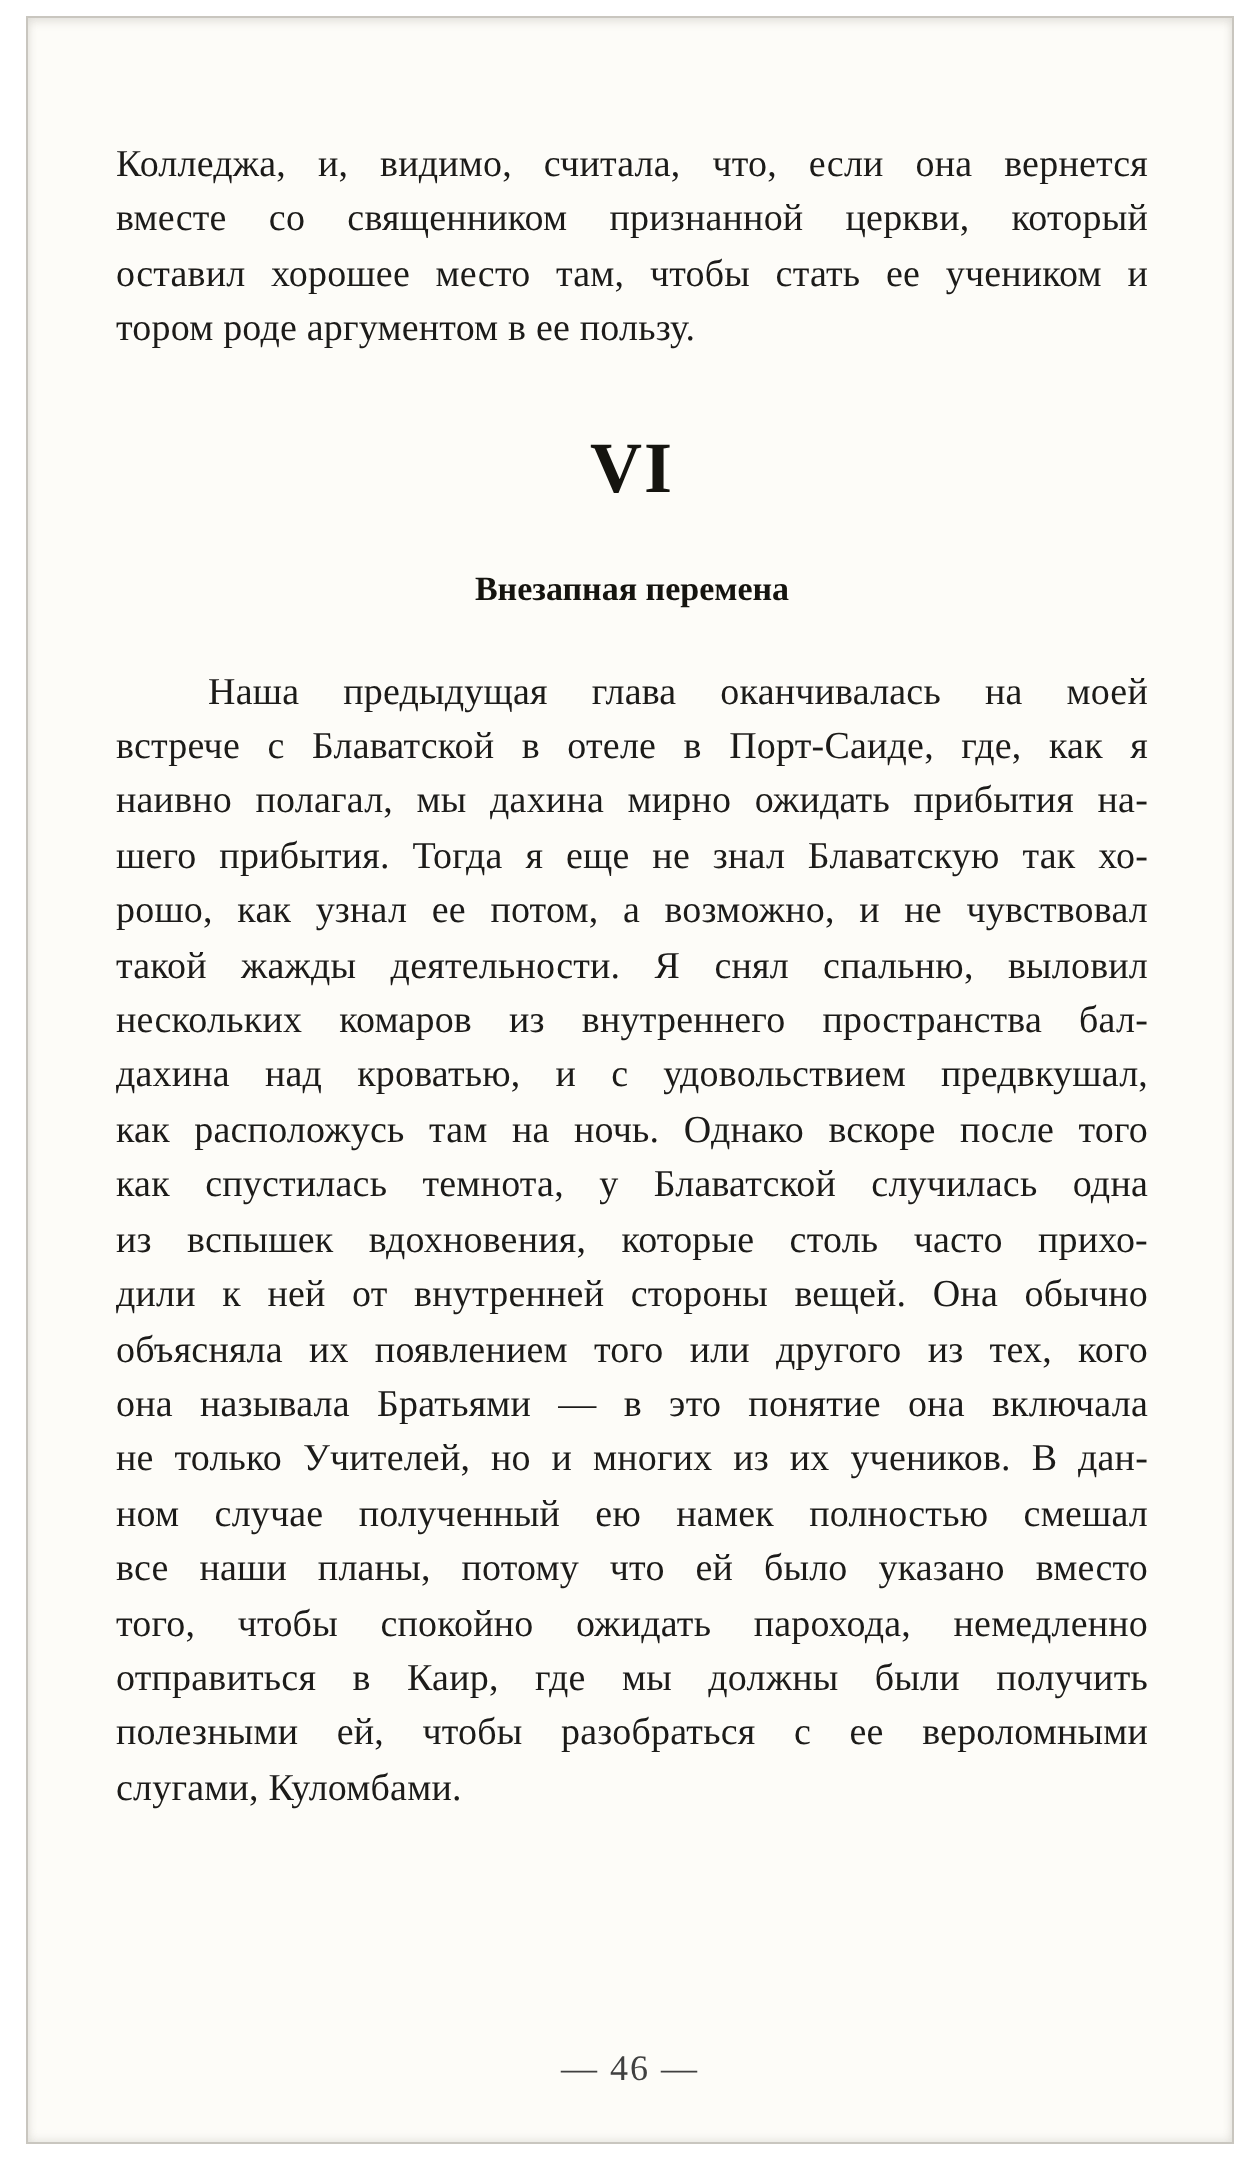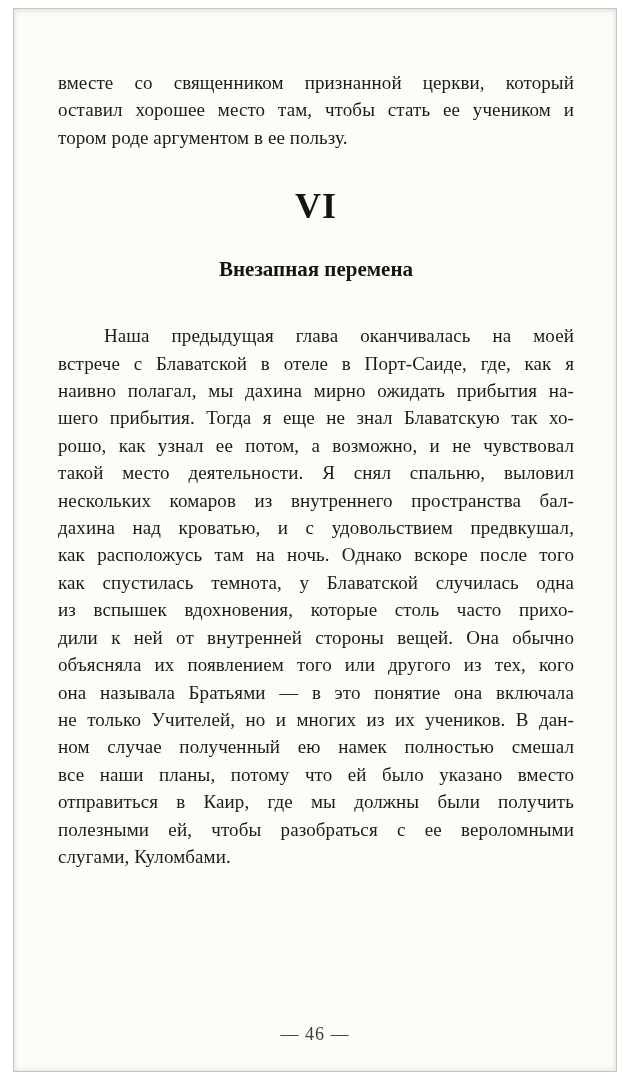--- a/index.html
+++ b/index.html
@@ -53,73 +53,75 @@
     margin: 34px 0 0 0;
     text-align: center;
     font-size: 36px;
     font-weight: bold;
     letter-spacing: 1px;
     color: #15140f;
   }
   .chapter-title {
     margin: 30px 0 0 0;
     text-align: center;
-    font-size: 21px;
+    font-size: 17px;
     font-weight: bold;
     color: #15140f;
   }
   .body-para {
-    margin-top: 40px;
+    margin-top: 28px;
   }
   .page-number {
     position: absolute;
     left: 0;
     right: 0;
     bottom: 26px;
     text-align: center;
     font-size: 18px;
     color: #404040;
     letter-spacing: 1px;
   }
 </style>
 </head>
 <body>
 
 <div class="viewport">
   <div class="scan-page">
     <div class="page-inner">
 
       <div class="para">
+          <div class="line">Колледжа, и, видимо, считала, что, если она вернется</div>
           <div class="line">вместе со священником признанной церкви, который</div>
           <div class="line">оставил хорошее место там, чтобы стать ее учеником и</div>
           <div class="line last">тором роде аргументом в ее пользу.</div>
         </div>
 
       <div class="chapter-number">VI</div>
 
       <div class="chapter-title">Внезапная перемена</div>
 
       <div class="para body-para indent-first">
           <div class="line">Наша предыдущая глава оканчивалась на моей</div>
           <div class="line">встрече с Блаватской в отеле в Порт-Саиде, где, как я</div>
           <div class="line">наивно полагал, мы дахина мирно ожидать прибытия на-</div>
           <div class="line">шего прибытия. Тогда я еще не знал Блаватскую так хо-</div>
           <div class="line">рошо, как узнал ее потом, а возможно, и не чувствовал</div>
-          <div class="line">такой место деятельности. Я снял спальню, выловил</div>
+          <div class="line">такой жажды деятельности. Я снял спальню, выловил</div>
           <div class="line">нескольких комаров из внутреннего пространства бал-</div>
           <div class="line">дахина над кроватью, и с удовольствием предвкушал,</div>
           <div class="line">как расположусь там на ночь. Однако вскоре после того</div>
           <div class="line">как спустилась темнота, у Блаватской случилась одна</div>
           <div class="line">из вспышек вдохновения, которые столь часто прихо-</div>
           <div class="line">дили к ней от внутренней стороны вещей. Она обычно</div>
           <div class="line">объясняла их появлением того или другого из тех, кого</div>
           <div class="line">она называла Братьями — в это понятие она включала</div>
           <div class="line">не только Учителей, но и многих из их учеников. В дан-</div>
           <div class="line">ном случае полученный ею намек полностью смешал</div>
           <div class="line">все наши планы, потому что ей было указано вместо</div>
+          <div class="line">того, чтобы спокойно ожидать парохода, немедленно</div>
           <div class="line">отправиться в Каир, где мы должны были получить</div>
           <div class="line">полезными ей, чтобы разобраться с ее вероломными</div>
           <div class="line last">слугами, Куломбами.</div>
         </div>
 
     </div>
 
     <div class="page-number">— 46 —</div>
   </div>
 </div>

